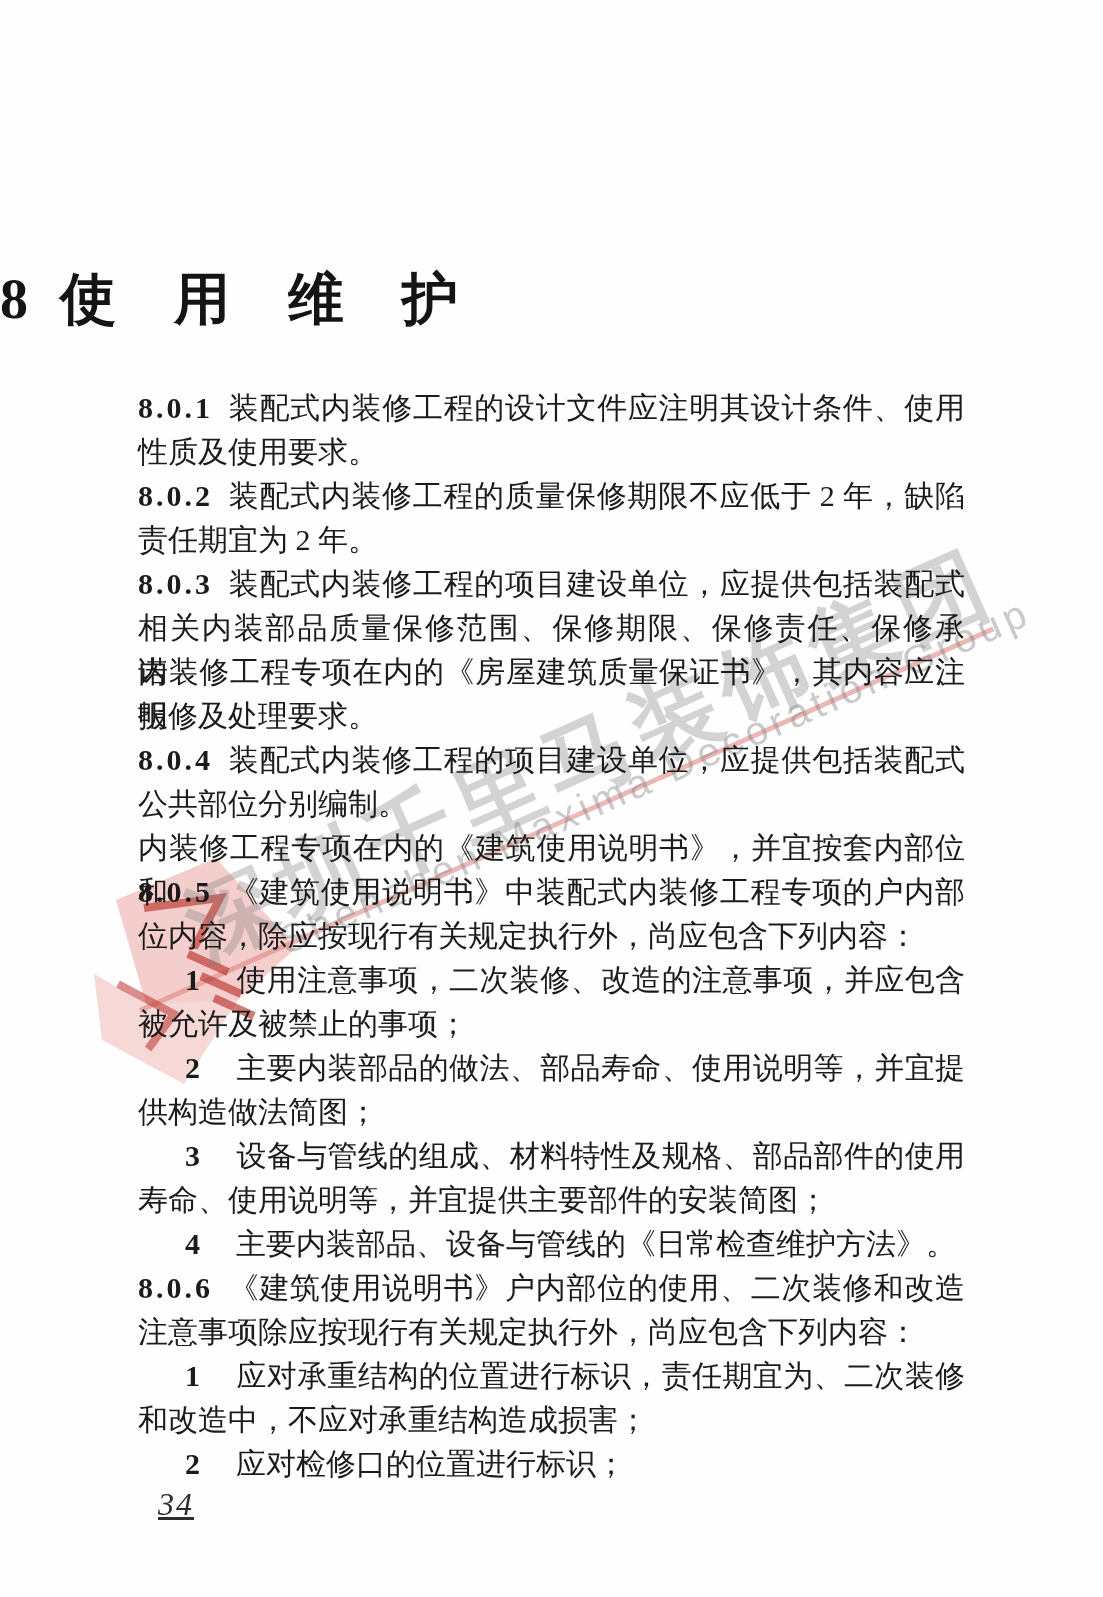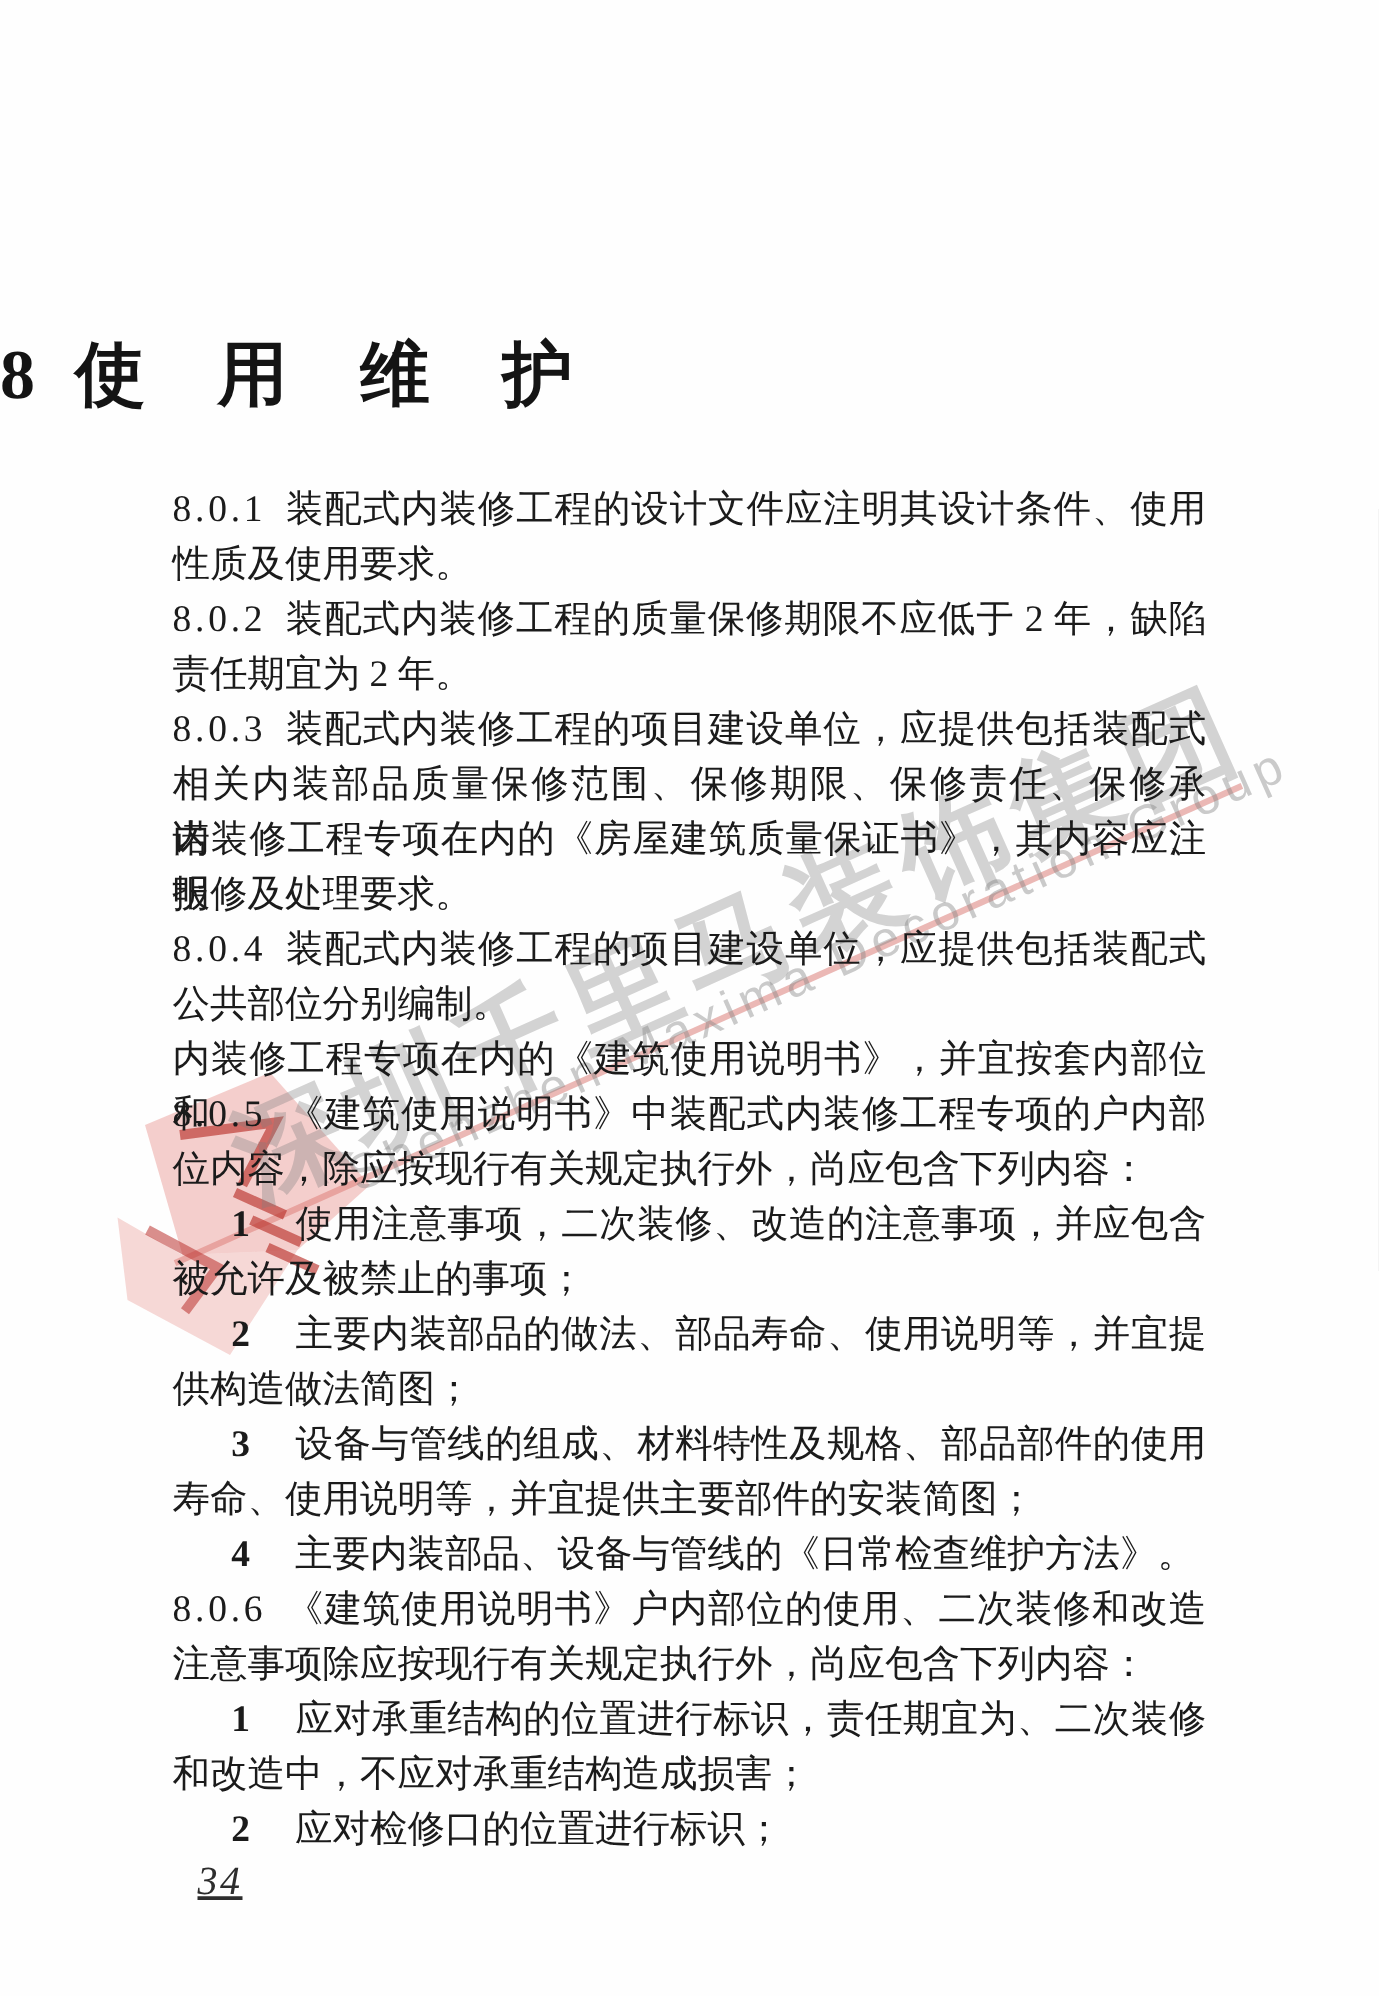--- a/index.html
+++ b/index.html
@@ -21,21 +21,21 @@
   .title .num{margin-right:32px;letter-spacing:0;}
   .title .ttl{letter-spacing:22px;}
 
   
   #content{
     position:absolute;left:138px;top:386px;width:827px;
     font-size:30px;color:#1b1b1b;
   }
   .line{height:44px;line-height:44px;white-space:nowrap;overflow:visible;}
   .line.fill{white-space:normal;text-align:justify;text-align-last:justify;}
-  .clause{font-weight:normal;letter-spacing:3px;margin-right:15px;}
+  .clause{font-weight:bold;letter-spacing:3px;margin-right:15px;}
   .item-line{padding-left:47px;}
   .item-num{font-weight:bold;margin-right:36px;}
 
   
   .pagenum{
     position:absolute;left:158px;top:1486px;
     font-size:32px;font-style:italic;color:#2d2d2d;letter-spacing:2px;text-decoration:underline;
   }
 
   

